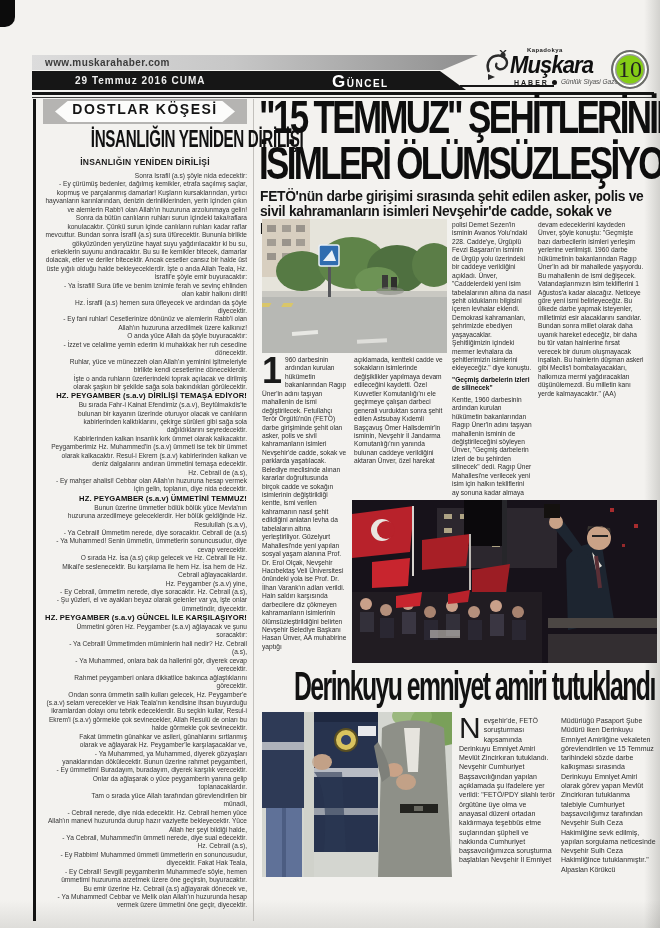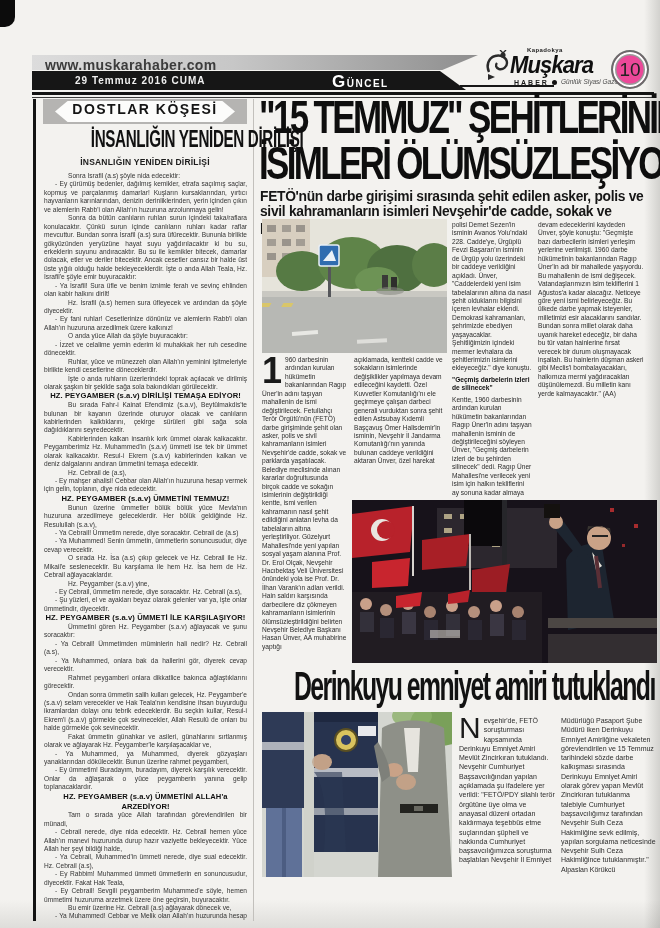--- a/index.html
+++ b/index.html
@@ -3,48 +3,48 @@
 <meta charset="utf-8">
 <style>
   html,body{margin:0;padding:0;}
   body{width:660px;height:928px;background:#fbfbfa;font-family:"Liberation Sans",sans-serif;position:relative;overflow:hidden;}
   .abs{position:absolute;}
   .page{position:absolute;left:0;top:0;width:660px;height:928px;background:#f3f2ef;}
 
   
   .corner-mark{left:0;top:0;width:15px;height:27px;background:#0c0c0c;border-bottom-right-radius:10px;}
   .hdr-gray{left:32px;top:55px;width:446px;height:15px;background:linear-gradient(90deg,#dcdcdc 0%,#c7c7c7 45%,#8e8e8e 100%);clip-path:polygon(0 0,100% 0,92% 100%,0 100%);}
-  .hdr-url{left:45px;top:57px;font-size:14px;font-weight:bold;color:#3c3c3c;letter-spacing:.4px;}
+  .hdr-url{left:45px;top:57px;font-size:10px;font-weight:bold;color:#3c3c3c;letter-spacing:.4px;}
   .hdr-black{left:32px;top:71px;width:434px;height:19px;background:#161616;clip-path:polygon(0 0,94% 0,100% 100%,0 100%);}
   .hdr-date{left:14px;top:4px;font-size:10px;color:#efefef;letter-spacing:1px;font-weight:bold;position:absolute;margin-left:29px;}
   .hdr-section{left:300px;top:1px;width:110px;font-size:10px;color:#ffffff;font-weight:bold;letter-spacing:1.5px;position:absolute;}
   .hdr-section::first-letter{font-size:17px;}
   .hdr-tail{left:460px;top:85px;width:94px;height:2px;background:#161616;}
   .rule-a{left:32px;top:92px;width:622px;height:3px;background:#141414;}
   .rule-b{left:32px;top:97px;width:622px;height:1px;background:#3a3a3a;}
 
   
   .logo-top{left:527px;top:47px;font-size:6px;font-weight:bold;color:#222;letter-spacing:.4px;}
   .logo-name{left:510px;top:51px;font-size:24px;font-weight:800;font-style:italic;color:#101010;letter-spacing:-1px;transform:scaleX(.92);transform-origin:left;}
   .logo-sub{left:514px;top:79px;font-size:7px;font-weight:800;color:#1a1a1a;letter-spacing:2px;}
   .logo-sq{left:552px;top:80px;width:5px;height:5px;background:#111;border-radius:50%;}
   .logo-tag{left:561px;top:78px;font-size:6.5px;font-style:italic;color:#4c4c4c;}
-  .pagenum{left:611px;top:50px;width:34px;height:35px;border:2px solid #6b6b6b;border-radius:50%;background:#ec4899;box-shadow:inset 0 0 0 2px #fff,inset 0 0 0 3.5px #9a9a9a;text-align:center;line-height:35px;font-family:Liberation Sans, sans-serif;font-size:19px;color:#222;}
+  .pagenum{left:611px;top:50px;width:34px;height:35px;border:2px solid #6b6b6b;border-radius:50%;background:#84cc16;box-shadow:inset 0 0 0 2px #fff,inset 0 0 0 3.5px #9a9a9a;text-align:center;line-height:35px;font-family:Liberation Serif, serif;font-size:24px;color:#222;}
 
   
   .lc-rule-left{left:33px;top:99px;width:2.5px;height:822px;background:#131313;}
   .lc-rule-right{left:253px;top:99px;width:1px;height:822px;background:#c2c0bc;}
   .dostlar-bar{left:43px;top:99px;width:204px;height:25px;background:#b5b4b2;}
   .dostlar-inner{left:12px;top:2px;width:180px;height:21px;background:#fcfcfb;clip-path:polygon(0 50%,7% 0,93% 0,100% 50%,93% 100%,7% 100%);position:absolute;}
   .dostlar-title{width:100%;text-align:center;line-height:21px;font-size:14px;font-weight:800;letter-spacing:1.5px;color:#141414;position:absolute;top:0;left:0;}
   .lc-headline-wrap{left:36px;top:126px;width:218px;text-align:center;}
   .lc-headline{display:inline-block;font-size:23px;font-weight:800;letter-spacing:-.5px;color:#111;transform:scaleX(.66);transform-origin:center;white-space:nowrap;}
   .lc-subhead{left:36px;top:157px;width:218px;text-align:center;font-size:8.5px;font-weight:800;color:#1c1c1c;letter-spacing:.2px;}
   .lc-body{left:44px;top:172px;width:203px;height:748px;overflow:hidden;font-size:6.6px;line-height:1.28;color:#343434;text-align:justify;}
-  .lc-body p{margin:0;text-indent:24px;}
+  .lc-body p{margin:0;text-indent:24px;text-align:right;}
   .lc-body p.d{text-indent:11px;}
   .lc-sec{text-align:center;font-weight:800;font-size:7.6px;color:#101010;margin:5px 0 4px;text-indent:0 !important;letter-spacing:.1px;}
 
   
   .mh-wrap{left:259px;top:95px;width:400px;}
   .mh-line{display:inline-block;font-size:46px;font-weight:800;color:#0e0e0e;letter-spacing:-3.5px;line-height:.99;transform:scaleX(.76);transform-origin:left;white-space:nowrap;}
   .m-subhead{left:260px;top:189px;width:398px;font-size:13.8px;font-weight:800;line-height:1.1;color:#161616;letter-spacing:-.3px;}
   .news{font-size:6.6px;line-height:1.28;color:#2c2c2c;text-align:left;overflow:hidden;position:absolute;}
   .news p{margin:0 0 3px;}
   .col3-sub{font-weight:800;color:#101010;}
@@ -128,31 +128,30 @@
 
     <p class="lc-sec">HZ. PEYGAMBER (s.a.v) ÜMMETİNİ TEMMUZ!</p>
     <p>Bunun üzerine ümmetler bölük bölük yüce Mevla'nın huzuruna arzedilmeye geleceklerdir. Her bölük geldiğinde Hz. Resulullah (s.a.v),</p>
     <p class="d">- Ya Cebrail! Ümmetim nerede, diye soracaktır. Cebrail de (a.s)</p>
     <p class="d">- Ya Muhammed! Senin ümmetin, ümmetlerin sonuncusudur, diye cevap verecektir.</p>
     <p>O sırada Hz. İsa (a.s) çıkıp gelecek ve Hz. Cebrail ile Hz. Mikail'e seslenecektir. Bu karşılama ile hem Hz. İsa hem de Hz. Cebrail ağlayacaklardır.</p>
     <p>Hz. Peygamber (s.a.v) yine,</p>
     <p class="d">- Ey Cebrail, ümmetim nerede, diye soracaktır. Hz. Cebrail (a.s),</p>
     <p class="d">- Şu yüzleri, el ve ayakları beyaz olarak gelenler var ya, işte onlar ümmetindir, diyecektir.</p>
 
-    <p class="lc-sec">HZ. PEYGAMBER (s.a.v) ÜMMETİ İLE KARŞILAŞIYOR!</p>
+    <p class="lc-sec">HZ. PEYGAMBER (s.a.v) GÜNCEL İLE KARŞILAŞIYOR!</p>
     <p>Ümmetini gören Hz. Peygamber (s.a.v) ağlayacak ve şunu soracaktır:</p>
     <p class="d">- Ya Cebrail! Ümmetimden müminlerin hali nedir? Hz. Cebrail (a.s),</p>
     <p class="d">- Ya Muhammed, onlara bak da hallerini gör, diyerek cevap verecektir.</p>
     <p>Rahmet peygamberi onlara dikkatlice bakınca ağlaştıklarını görecektir.</p>
     <p>Ondan sonra ümmetin salih kulları gelecek, Hz. Peygamber'e (s.a.v) selam verecekler ve Hak Teala'nın kendisine ihsan buyurduğu ikramlardan dolayı onu tebrik edeceklerdir. Bu seçkin kullar, Resul-i Ekrem'i (s.a.v) görmekle çok sevinecekler, Allah Resulü de onları bu halde görmekle çok sevinecektir.</p>
     <p>Fakat ümmetin günahkar ve asileri, günahlarını sırtlanmış olarak ve ağlayarak Hz. Peygamber'le karşılaşacaklar ve,</p>
     <p class="d">- Ya Muhammed, ya Muhammed, diyerek gözyaşları yanaklarından dökülecektir. Bunun üzerine rahmet peygamberi,</p>
     <p class="d">- Ey ümmetim! Buradayım, buradayım, diyerek karşılık verecektir. Onlar da ağlaşarak o yüce peygamberin yanına gelip toplanacaklardır.</p>
 
-    <p class="lc-sec">HZ. PEYGAMBER (s.a.v) ÜMMETİNİ ALLAH'a ARZEDİYOR!</p>
     <p>Tam o sırada yüce Allah tarafından görevlendirilen bir münadi,</p>
     <p class="d">- Cebrail nerede, diye nida edecektir. Hz. Cebrail hemen yüce Allah'ın manevi huzurunda durup hazır vaziyette bekleyecektir. Yüce Allah her şeyi bildiği halde,</p>
     <p class="d">- Ya Cebrail, Muhammed'in ümmeti nerede, diye sual edecektir. Hz. Cebrail (a.s),</p>
     <p class="d">- Ey Rabbim! Muhammed ümmeti ümmetlerin en sonuncusudur, diyecektir. Fakat Hak Teala,</p>
     <p class="d">- Ey Cebrail! Sevgili peygamberim Muhammed'e söyle, hemen ümmetimi huzuruma arzetmek üzere öne geçirsin, buyuracaktır.</p>
     <p>Bu emir üzerine Hz. Cebrail (a.s) ağlayarak dönecek ve,</p>
     <p class="d"><span>- Ya Muhammed! Cebbar ve Melik olan Allah'ın huzurunda hesap vermek üzere ümmetini öne geçir, diyecektir.</span> </p>
   </div>
 
   <div class="abs mh-wrap">

